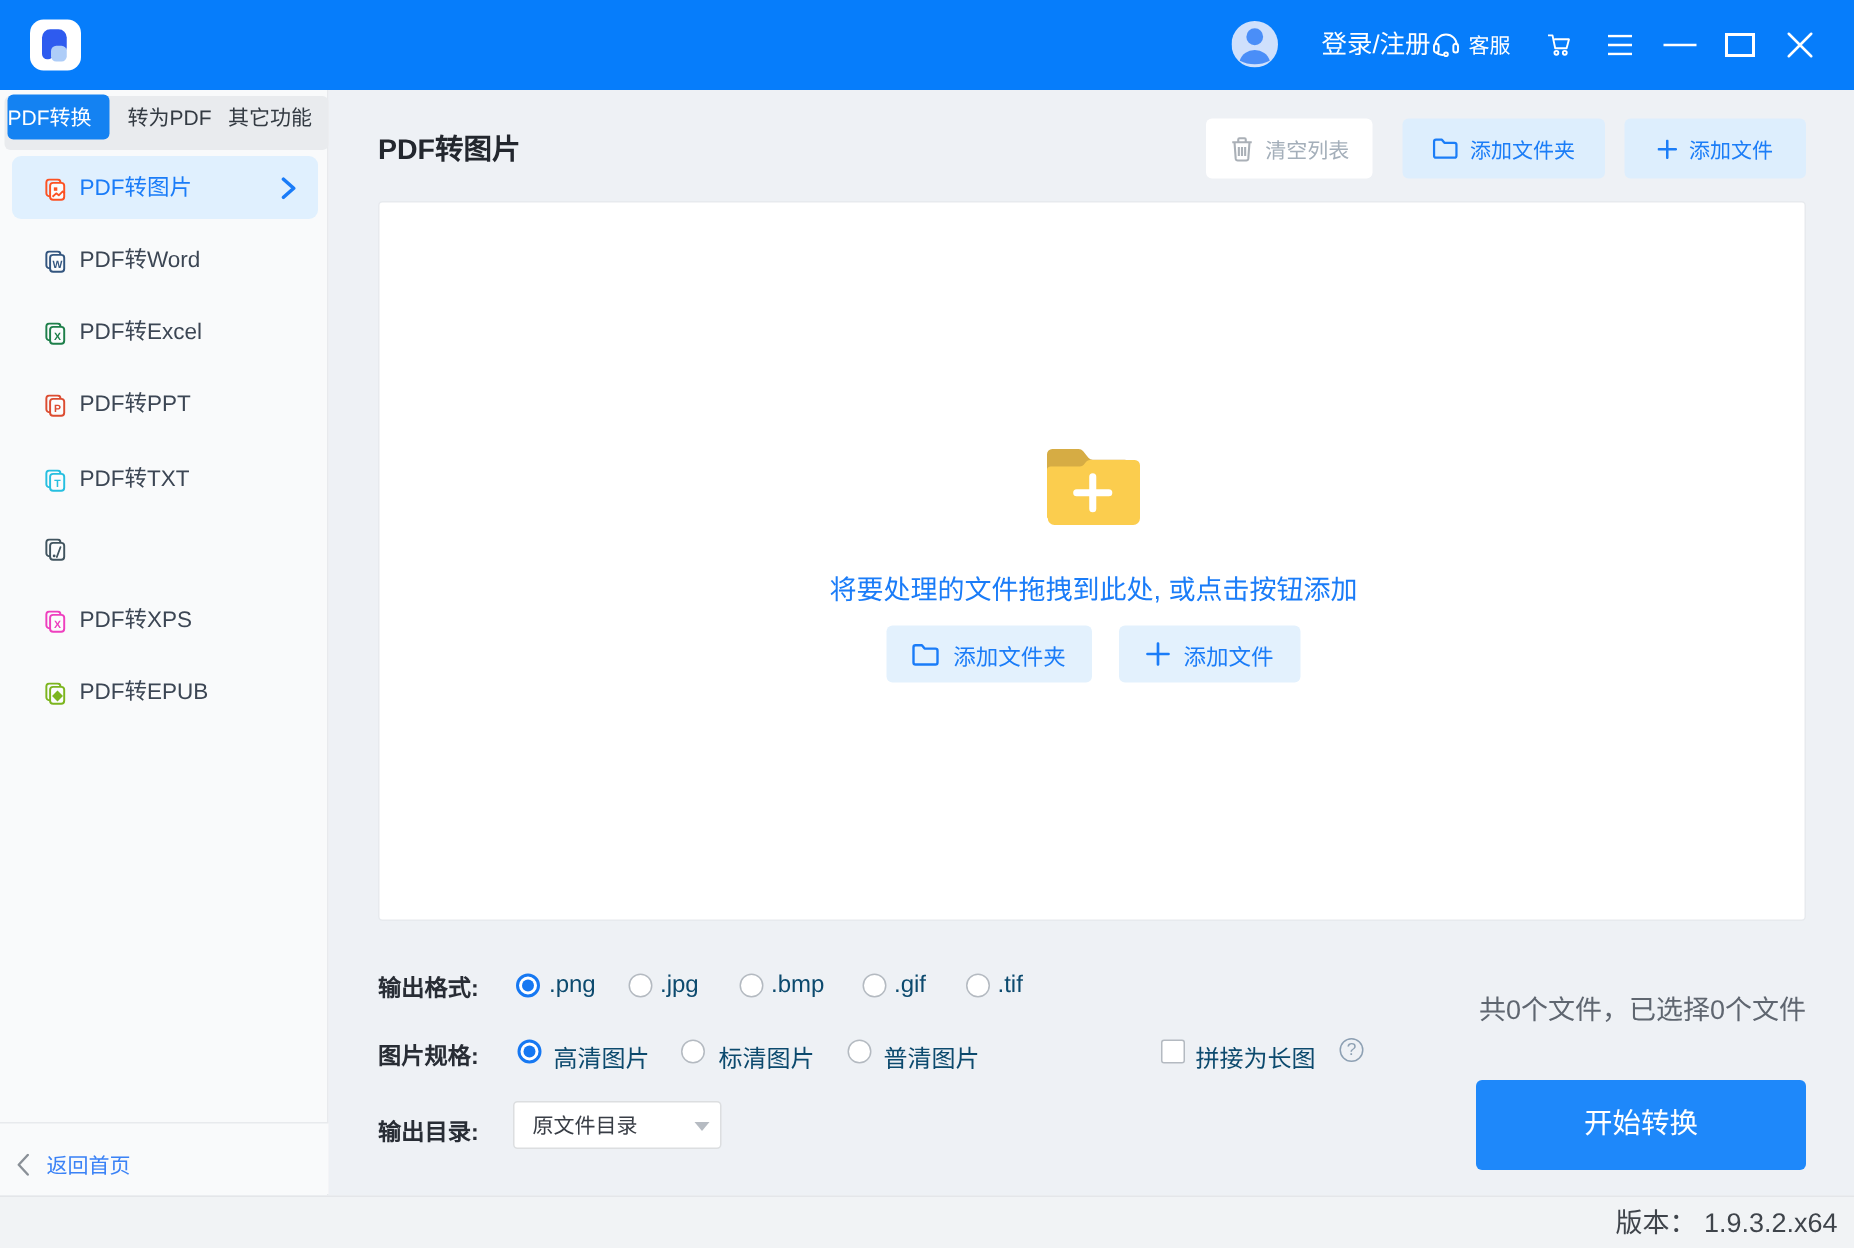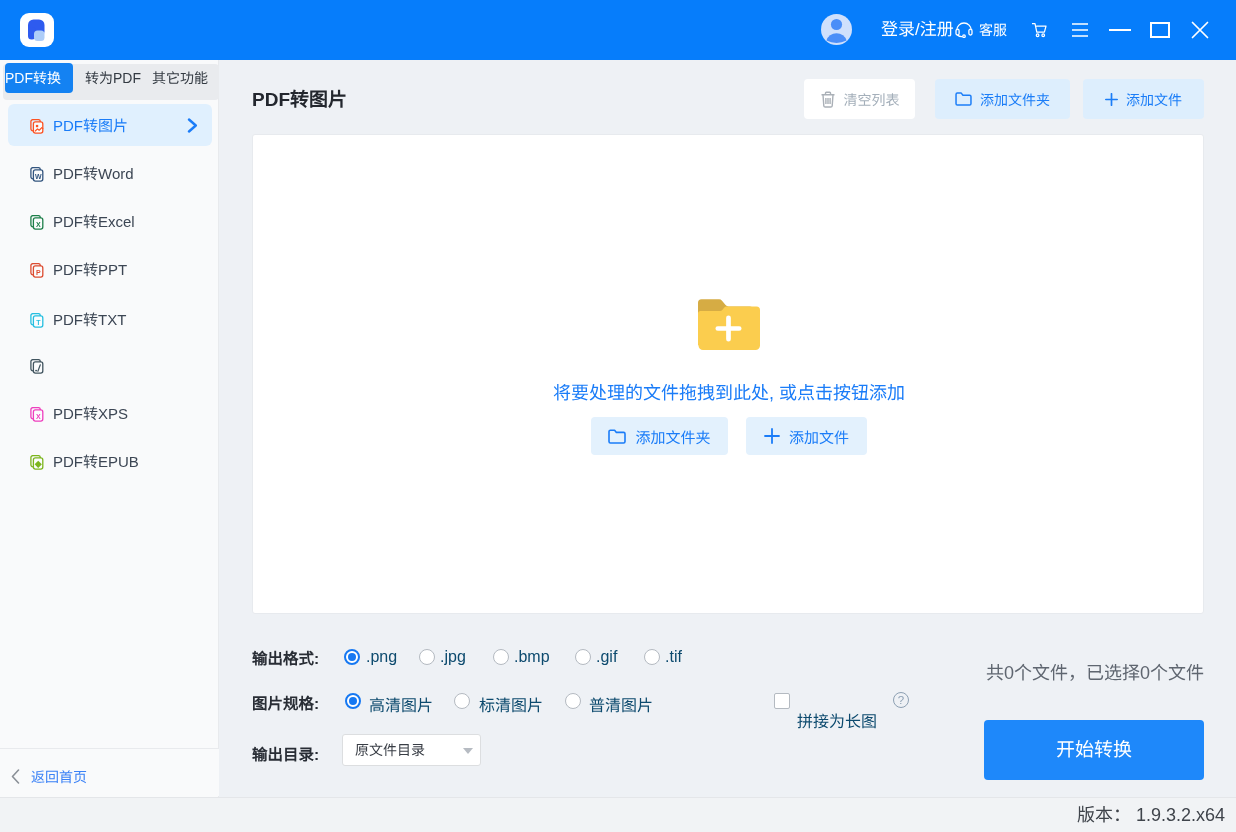--- a/index.html
+++ b/index.html
@@ -248,21 +248,21 @@
 <div class="rlab" style="left:665px; top:648px;">.tif</div>
 
 <div class="rowlabel" style="top:691px;">图片规格:</div>
 <div class="radio sel" style="left:345px; top:693px;"></div>
 <div class="rlab" style="left:369px; top:692px;">高清图片</div>
 <div class="radio" style="left:454px; top:693px;"></div>
 <div class="rlab" style="left:479px; top:692px;">标清图片</div>
 <div class="radio" style="left:565px; top:693px;"></div>
 <div class="rlab" style="left:589px; top:692px;">普清图片</div>
 <div id="checkbox"></div>
-<div class="rlab" style="left:797px; top:708px;">拼接为长图</div>
+<div class="rlab" style="left:797px; top:692px;">拼接为长图</div>
 <div id="qmark">?</div>
 
 <div class="rowlabel" style="top:742px;">输出目录:</div>
 <div id="dropdown">原文件目录<div id="ddcaret"></div></div>
 
 <div id="startbtn">开始转换</div>
 
 <div id="bottombar">
     <div id="version">版本：&nbsp;1.9.3.2.x64</div>
   </div>

